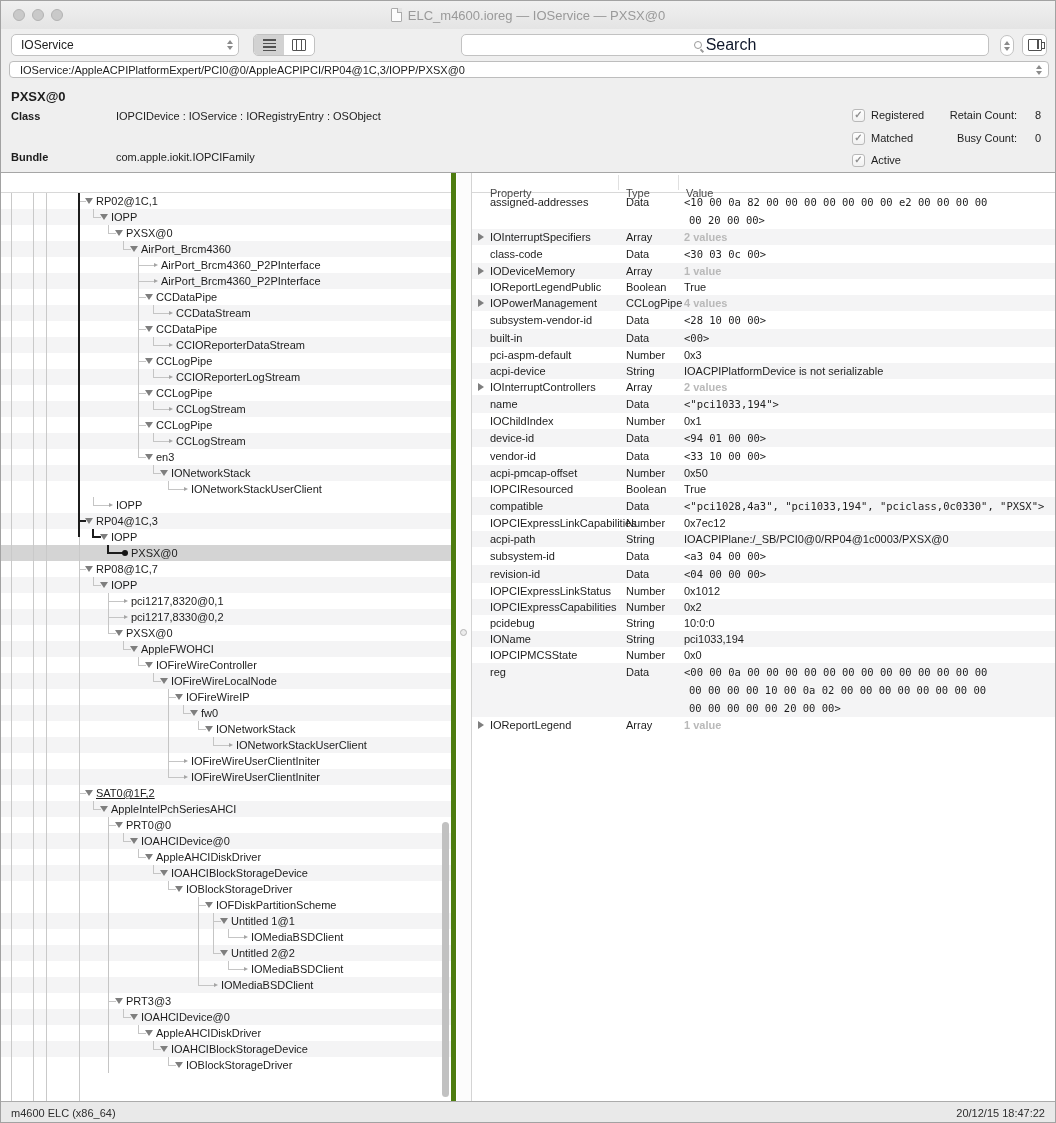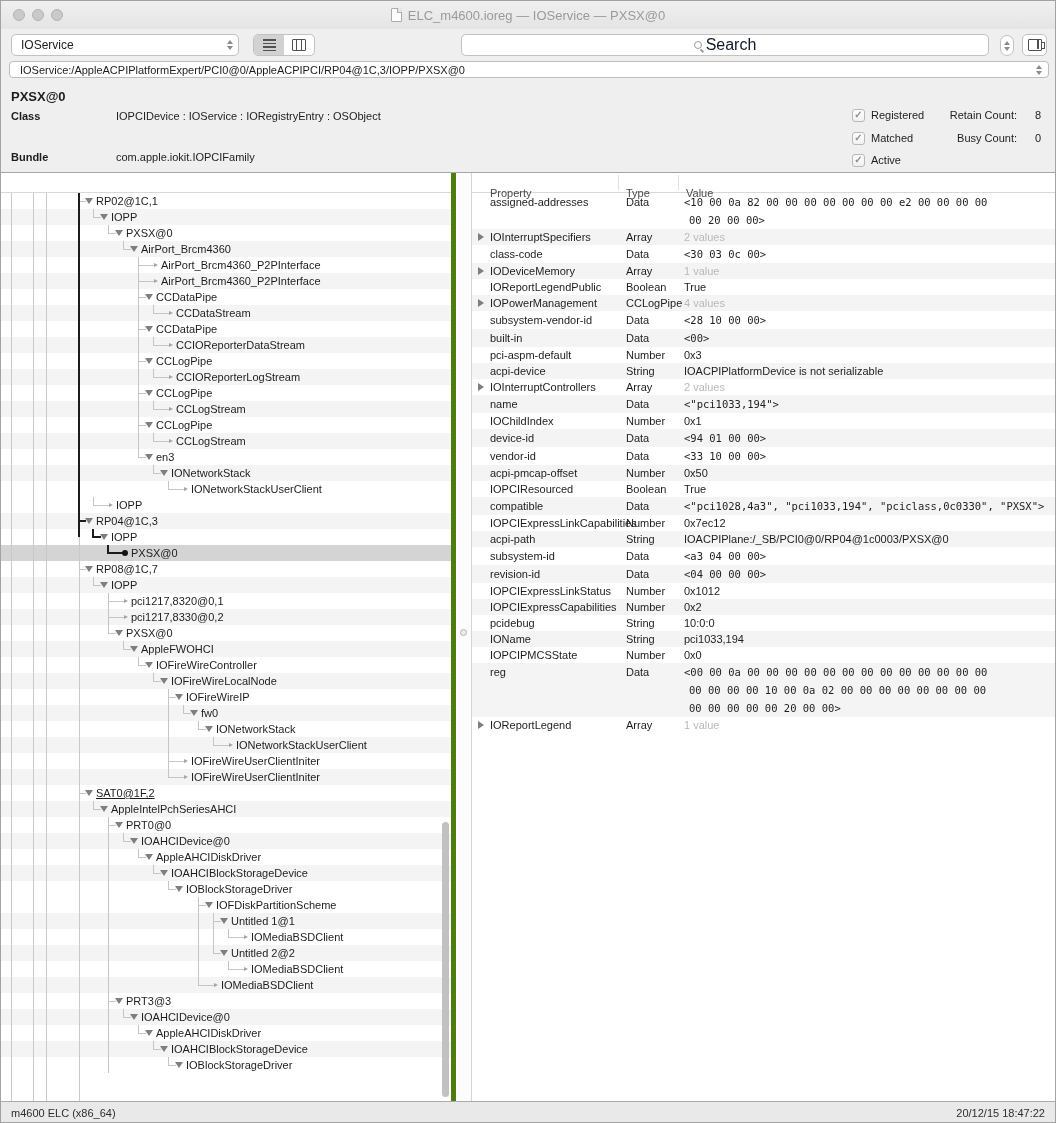--- a/index.html
+++ b/index.html
@@ -100,21 +100,21 @@
   #prop-header .hsep{position:absolute;top:2px;bottom:2px;width:1px;background:#e0e0e0;}
   #prop-header span{position:absolute;top:14px;}
   #prop-rows{position:absolute;left:0;top:20px;width:100%;}
   .prow{position:relative;width:100%;min-height:16px;line-height:16px;background:#fff;}
   .prow.alt{background:#f4f4f5;}
   .prow.mono-row{min-height:18px;line-height:18px;}
   .pname{position:absolute;left:18px;top:0;white-space:nowrap;}
   .ptype{position:absolute;left:154px;top:0;white-space:nowrap;}
   .pval{margin-left:212px;white-space:nowrap;}
   .pval.mono{font-family:"DejaVu Sans Mono",monospace;font-size:10.5px;}
-  .pval.muted{color:#b9b9b9;}
+  .pval.muted{color:#b9b9b9;font-weight:bold;}
   .pval .cont{margin-left:5px;}
   .ptri{position:absolute;left:6px;top:4px;width:0;height:0;border-top:4px solid transparent;
     border-bottom:4px solid transparent;border-left:6px solid #7e7e7e;}
   
   #statusbar{position:absolute;left:0;top:1100px;width:100%;height:23px;background:#e9e9e9;
     border-top:1px solid #ababab;font-size:11px;display:flex;align-items:center;
     justify-content:space-between;padding:0 10px;color:#2e2e2e;}
 </style>
 </head>
 <body>

